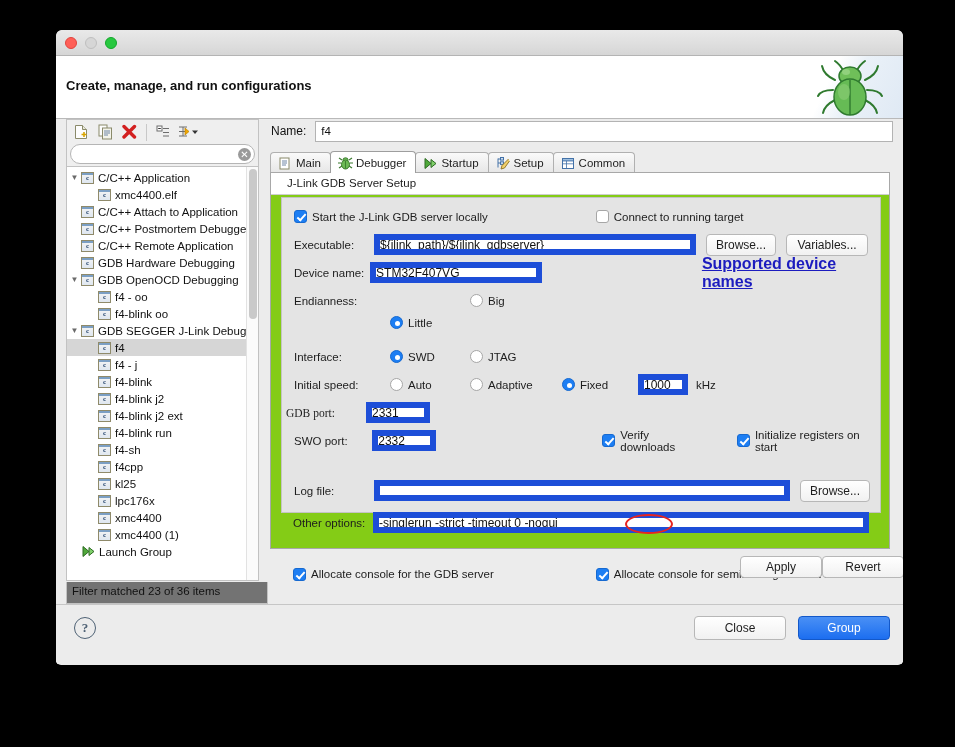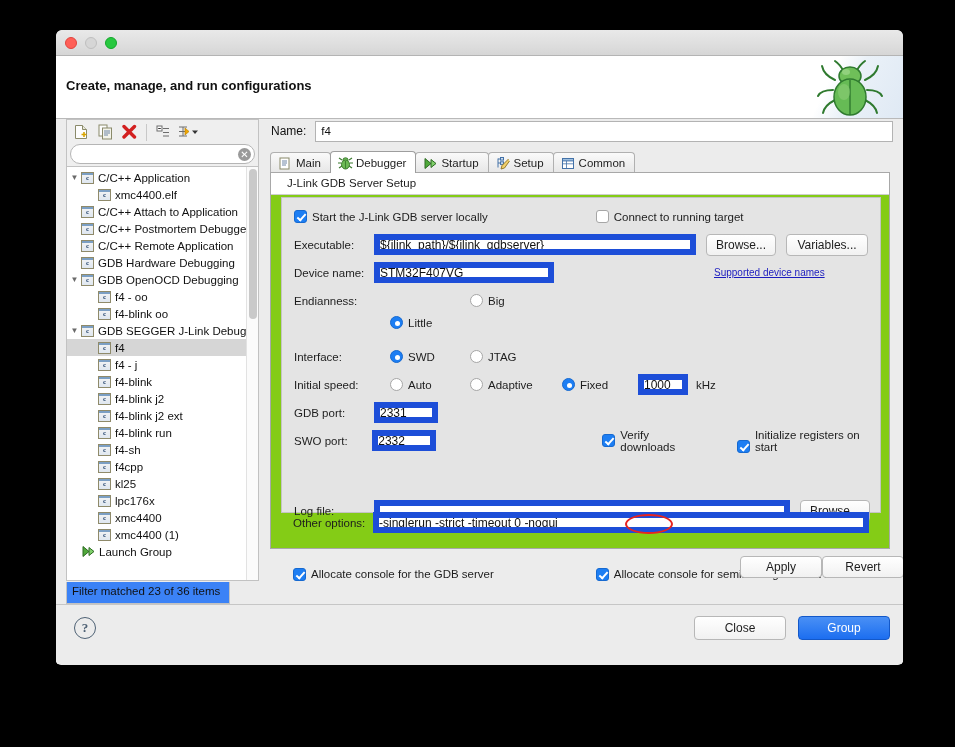--- a/index.html
+++ b/index.html
@@ -170,24 +170,24 @@
     font-family: "Liberation Serif", serif;
   }
   .gicon {
     flex: 0 0 15px; width: 15px; height: 13px; margin-right: 3px;
     position: relative;
   }
   .tlabel { overflow: hidden; }
 
   #filtermsg {
     position: absolute; left: 0; top: 463px;
-    width: 164px; height: 22px;
+    width: 202px; height: 22px;
     border: 1px solid #c2c2c2;
     border-top: none;
-    background: #3b82f6;
+    background: #737373;
     font-size: 11.5px;
     color: #111;
     padding: 3px 0 15px 5px;
   }
 
   
   #rightpane {
     position: absolute; left: 211px; top: 0; width: 626px; height: 485px;
   }
   #namerow {
@@ -318,24 +318,25 @@
   }
   .circ.on { background: #1d7ef3; border-color: #1669d0; }
   .circ.on::after {
     content: "";
     position: absolute; left: 4px; top: 4px;
     width: 5px; height: 5px; border-radius: 50%;
     background: #fff;
   }
 
   .link {
-    font-size: 10px;
+    font-size: 16px;
     color: #1c1cbf;
     text-decoration: underline;
     cursor: default;
+    font-weight: bold;
   }
 
   
   #ellipse {
     position: absolute;
     left: 252px; top: 2px;
     width: 48px; height: 20px;
     border: 2.6px solid #e8241f;
     border-radius: 50%;
     pointer-events: none;
@@ -753,39 +754,39 @@
             </div>
             <div class="rd" style="width:76px;">
               <span class="circ on"></span>
               <span class="cbtxt">Fixed</span>
             </div>
             <input class="ti" style="width: 50px;" type="text" value="1000">
             <span class="flabel" style="margin-left:8px;">kHz</span>
           </div>
 
           <div class="frow" style="top:202px;">
-            <span class="flabel" style="margin-left:12px; width:80px;">GDB port:</span>
+            <span class="flabel" style="margin-left:4px; width:80px;font-family:Liberation Serif, serif;">GDB port:</span>
             <input class="ti" style="width: 64px;" type="text" value="2331">
           </div>
 
           <div class="frow" style="top:230px;">
             <span class="flabel" style="margin-left:12px; width:80px;">SWO port:</span>
             <input class="ti" style="width: 64px;" type="text" value="2332">
             <div class="cb" style="margin-left:166px;">
               <span class="box on"></span>
               <span class="cbtxt">Verify downloads</span>
             </div>
-            <div class="cb" style="margin-left:32px;align-items:flex-end;">
+            <div class="cb" style="margin-left:32px;">
               <span class="box on"></span>
               <span class="cbtxt">Initialize registers on start</span>
             </div>
           </div>
 
 
-          <div class="frow" style="top:300px;">
+          <div class="frow" style="top:280px;">
             <span class="flabel" style="margin-left:12px; width:80px;">Log file:</span>
             <input class="ti" style="width: 416px;" type="text" placeholder="">
             <div class="btn" style="margin-left:10px; width:70px;">Browse...</div>
           </div>
 
         </div>
 
         <div style="position:absolute; left:10px; top:337px; width:600px; height:25px; display:flex; align-items:center;">
           <span class="flabel" style="margin-left:12px; width:80px;">Other options:</span>
           <div style="position:relative; flex:1 1 auto; margin-right:12px;">

